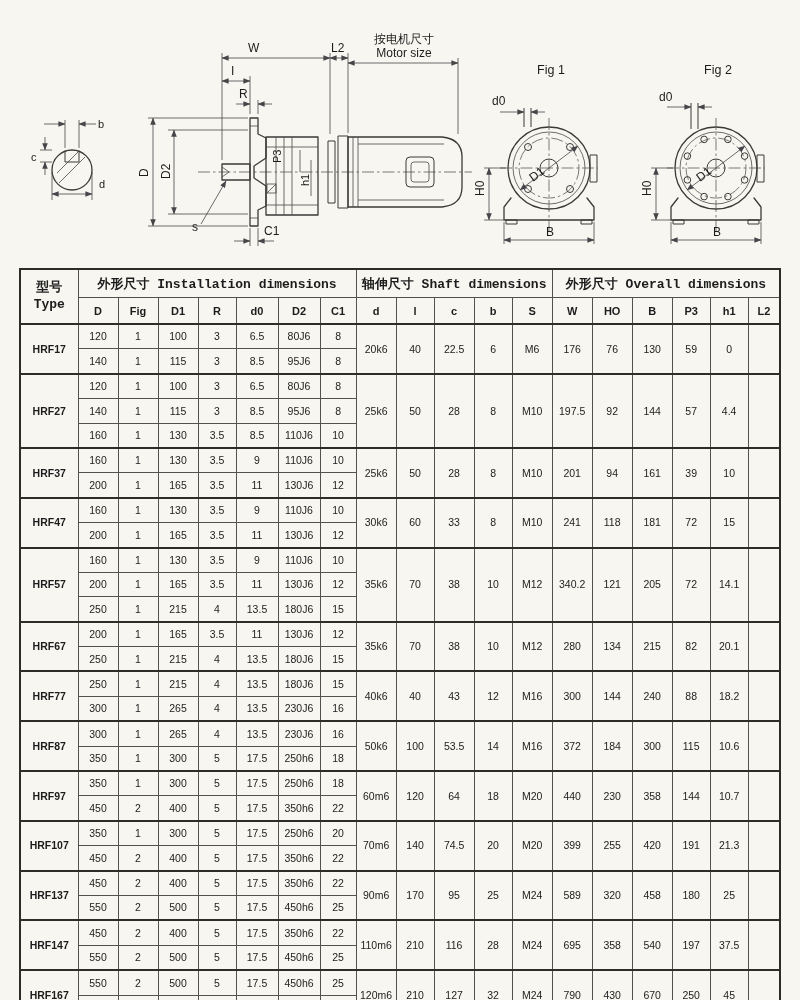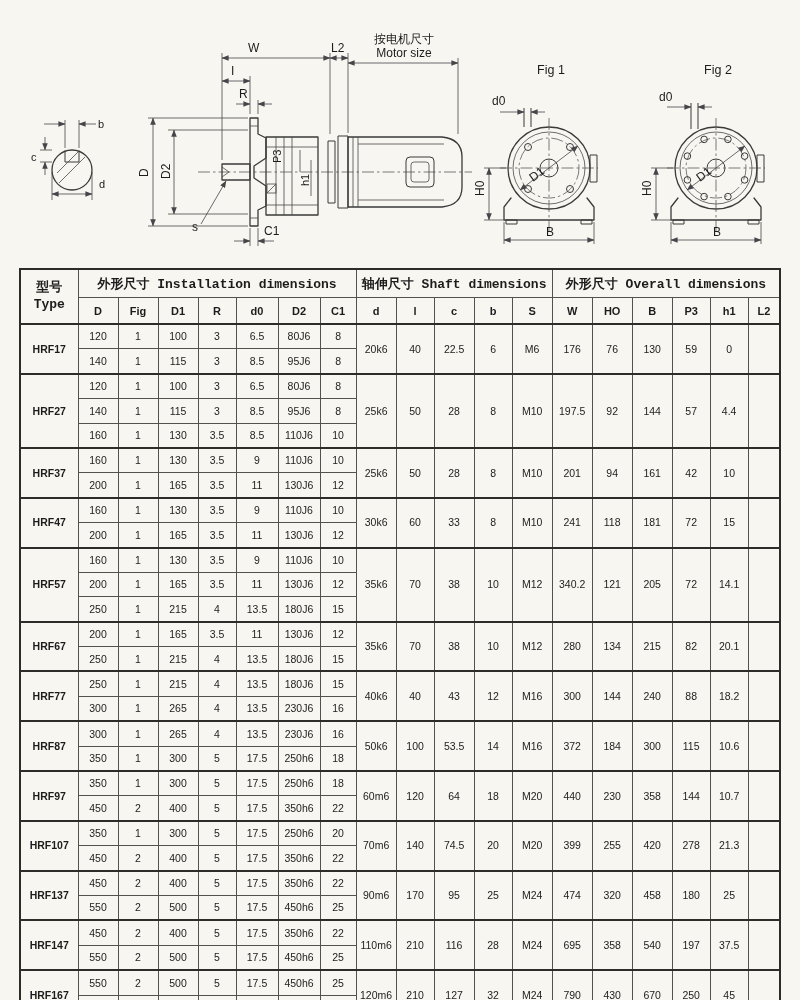--- a/index.html
+++ b/index.html
@@ -383,21 +383,21 @@
             <td>110J6</td>
             <td>10</td>
             <td rowspan="2">25k6</td>
             <td rowspan="2">50</td>
             <td rowspan="2">28</td>
             <td rowspan="2">8</td>
             <td rowspan="2">M10</td>
             <td rowspan="2">201</td>
             <td rowspan="2">94</td>
             <td rowspan="2">161</td>
-            <td rowspan="2">42</td>
+            <td rowspan="2">39</td>
             <td rowspan="2">10</td>
             <td rowspan="2"></td>
           </tr>
           <tr>
             <td>200</td>
             <td>1</td>
             <td>165</td>
             <td>3.5</td>
             <td>11</td>
             <td>130J6</td>
@@ -602,21 +602,21 @@
             <td>250h6</td>
             <td>20</td>
             <td rowspan="2">70m6</td>
             <td rowspan="2">140</td>
             <td rowspan="2">74.5</td>
             <td rowspan="2">20</td>
             <td rowspan="2">M20</td>
             <td rowspan="2">399</td>
             <td rowspan="2">255</td>
             <td rowspan="2">420</td>
-            <td rowspan="2">278</td>
+            <td rowspan="2">191</td>
             <td rowspan="2">21.3</td>
             <td rowspan="2"></td>
           </tr>
           <tr>
             <td>450</td>
             <td>2</td>
             <td>400</td>
             <td>5</td>
             <td>17.5</td>
             <td>350h6</td>
@@ -629,21 +629,21 @@
             <td>400</td>
             <td>5</td>
             <td>17.5</td>
             <td>350h6</td>
             <td>22</td>
             <td rowspan="2">90m6</td>
             <td rowspan="2">170</td>
             <td rowspan="2">95</td>
             <td rowspan="2">25</td>
             <td rowspan="2">M24</td>
-            <td rowspan="2">474</td>
+            <td rowspan="2">589</td>
             <td rowspan="2">320</td>
             <td rowspan="2">458</td>
             <td rowspan="2">180</td>
             <td rowspan="2">25</td>
             <td rowspan="2"></td>
           </tr>
           <tr>
             <td>550</td>
             <td>2</td>
             <td>500</td>

